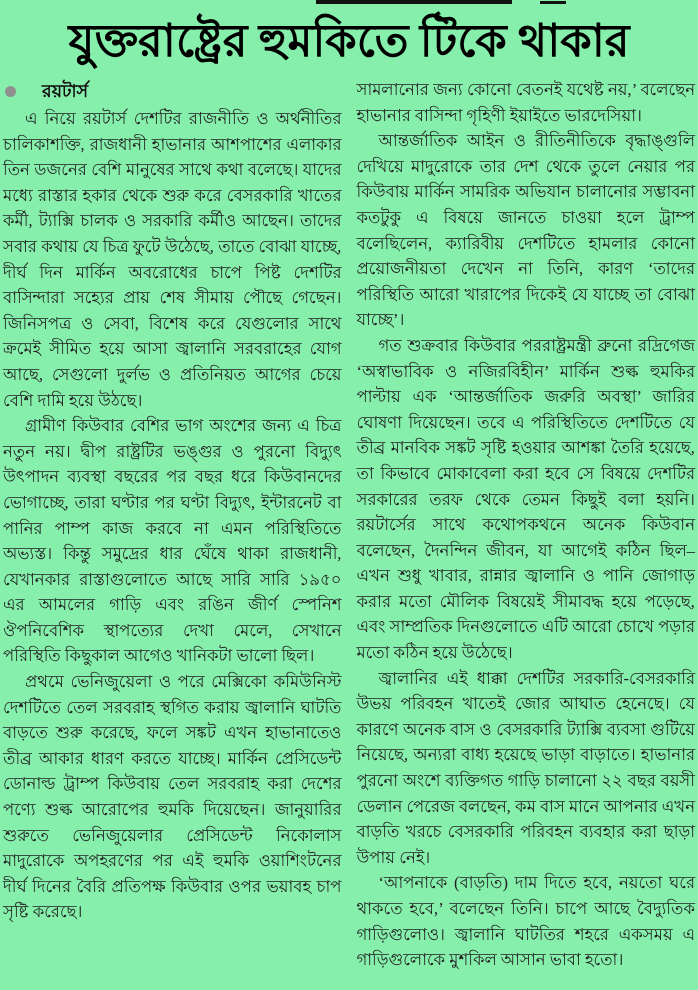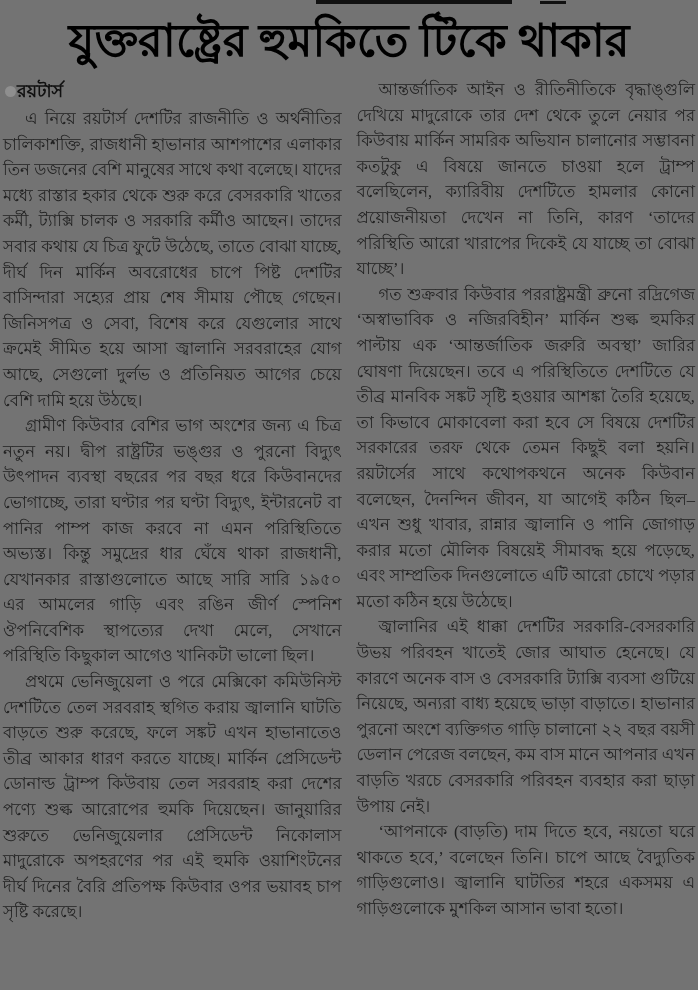--- a/index.html
+++ b/index.html
@@ -1,21 +1,21 @@
 <!DOCTYPE html>
 <html lang="bn"><head>
 <meta charset="utf-8">
 <style>
   html, body { margin: 0; padding: 0; background: #e8e8e8; }
   .page {
     position: relative;
     width: 698px;
     height: 990px;
     margin: 0 auto;
-    background: #737373;
+    background: #86efac;
     overflow: hidden;
     font-family: "Liberation Serif", serif;
     color: #1e1e1e;
     box-sizing: border-box;
   }
   
   .top-fragment {
     position: absolute;
     top: 0; left: 316px;
     width: 196px; height: 4px;
@@ -46,21 +46,21 @@
     flex: 1 1 0;
     min-width: 0;
     font-size: 16.5px;
     line-height: 25.6px;
     text-align: justify;
     color: #222;
   }
   .byline {
     display: flex;
     align-items: center;
-    gap: 1px;
+    gap: 26px;
     margin: 2px 0 3px 2px;
     line-height: 24px;
   }
   .byline .bullet {
     width: 11px; height: 11px;
     border-radius: 50%;
     background: #8f8f8f;
     flex: 0 0 auto;
   }
   .byline .src {
@@ -93,20 +93,21 @@
         <span class="bullet"></span>
         <span class="src">রয়টার্স</span>
       </div>
       <p>এ নিয়ে রয়টার্স দেশটির রাজনীতি ও অর্থনীতির চালিকাশক্তি, রাজধানী হাভানার আশপাশের এলাকার তিন ডজনের বেশি মানুষের সাথে কথা বলেছে। যাদের মধ্যে রাস্তার হকার থেকে শুরু করে বেসরকারি খাতের কর্মী, ট্যাক্সি চালক ও সরকারি কর্মীও আছেন। তাদের সবার কথায় যে চিত্র ফুটে উঠেছে, তাতে বোঝা যাচ্ছে, দীর্ঘ দিন মার্কিন অবরোধের চাপে পিষ্ট দেশটির বাসিন্দারা সহ্যের প্রায় শেষ সীমায় পৌছে গেছেন। জিনিসপত্র ও সেবা, বিশেষ করে যেগুলোর সাথে ক্রমেই সীমিত হয়ে আসা জ্বালানি সরবরাহের যোগ আছে, সেগুলো দুর্লভ ও প্রতিনিয়ত আগের চেয়ে বেশি দামি হয়ে উঠছে।</p>
       <p>গ্রামীণ কিউবার বেশির ভাগ অংশের জন্য এ চিত্র নতুন নয়। দ্বীপ রাষ্ট্রটির ভঙ্গুর ও পুরনো বিদ্যুৎ উৎপাদন ব্যবস্থা বছরের পর বছর ধরে কিউবানদের ভোগাচ্ছে, তারা ঘণ্টার পর ঘণ্টা বিদ্যুৎ, ইন্টারনেট বা পানির পাম্প কাজ করবে না এমন পরিস্থিতিতে অভ্যস্ত। কিন্তু সমুদ্রের ধার ঘেঁষে থাকা রাজধানী, যেখানকার রাস্তাগুলোতে আছে সারি সারি ১৯৫০ এর আমলের গাড়ি এবং রঙিন জীর্ণ স্পেনিশ ঔপনিবেশিক স্থাপত্যের দেখা মেলে, সেখানে পরিস্থিতি কিছুকাল আগেও খানিকটা ভালো ছিল।</p>
       <p>প্রথমে ভেনিজুয়েলা ও পরে মেক্সিকো কমিউনিস্ট দেশটিতে তেল সরবরাহ স্থগিত করায় জ্বালানি ঘাটতি বাড়তে শুরু করেছে, ফলে সঙ্কট এখন হাভানাতেও তীব্র আকার ধারণ করতে যাচ্ছে। মার্কিন প্রেসিডেন্ট ডোনাল্ড ট্রাম্প কিউবায় তেল সরবরাহ করা দেশের পণ্যে শুল্ক আরোপের হুমকি দিয়েছেন। জানুয়ারির শুরুতে ভেনিজুয়েলার প্রেসিডেন্ট নিকোলাস মাদুরোকে অপহরণের পর এই হুমকি ওয়াশিংটনের দীর্ঘ দিনের বৈরি প্রতিপক্ষ কিউবার ওপর ভয়াবহ চাপ সৃষ্টি করেছে।</p>
 
     </div>
 
     <div class="col">
+      <p class="no-indent">সামলানোর জন্য কোনো বেতনই যথেষ্ট নয়,’ বলেছেন হাভানার বাসিন্দা গৃহিণী ইয়াইতে ভারদেসিয়া।</p>
       <p>আন্তর্জাতিক আইন ও রীতিনীতিকে বৃদ্ধাঙ্গুলি দেখিয়ে মাদুরোকে তার দেশ থেকে তুলে নেয়ার পর কিউবায় মার্কিন সামরিক অভিযান চালানোর সম্ভাবনা কতটুকু এ বিষয়ে জানতে চাওয়া হলে ট্রাম্প বলেছিলেন, ক্যারিবীয় দেশটিতে হামলার কোনো প্রয়োজনীয়তা দেখেন না তিনি, কারণ ‘তাদের পরিস্থিতি আরো খারাপের দিকেই যে যাচ্ছে তা বোঝা যাচ্ছে’।</p>
       <p>গত শুক্রবার কিউবার পররাষ্ট্রমন্ত্রী ব্রুনো রদ্রিগেজ ‘অস্বাভাবিক ও নজিরবিহীন’ মার্কিন শুল্ক হুমকির পাল্টায় এক ‘আন্তর্জাতিক জরুরি অবস্থা’ জারির ঘোষণা দিয়েছেন। তবে এ পরিস্থিতিতে দেশটিতে যে তীব্র মানবিক সঙ্কট সৃষ্টি হওয়ার আশঙ্কা তৈরি হয়েছে, তা কিভাবে মোকাবেলা করা হবে সে বিষয়ে দেশটির সরকারের তরফ থেকে তেমন কিছুই বলা হয়নি। রয়টার্সের সাথে কথোপকথনে অনেক কিউবান বলেছেন, দৈনন্দিন জীবন, যা আগেই কঠিন ছিল– এখন শুধু খাবার, রান্নার জ্বালানি ও পানি জোগাড় করার মতো মৌলিক বিষয়েই সীমাবদ্ধ হয়ে পড়েছে, এবং সাম্প্রতিক দিনগুলোতে এটি আরো চোখে পড়ার মতো কঠিন হয়ে উঠেছে।</p>
       <p>জ্বালানির এই ধাক্কা দেশটির সরকারি-বেসরকারি উভয় পরিবহন খাতেই জোর আঘাত হেনেছে। যে কারণে অনেক বাস ও বেসরকারি ট্যাক্সি ব্যবসা গুটিয়ে নিয়েছে, অন্যরা বাধ্য হয়েছে ভাড়া বাড়াতে। হাভানার পুরনো অংশে ব্যক্তিগত গাড়ি চালানো ২২ বছর বয়সী ডেলান পেরেজ বলছেন, কম বাস মানে আপনার এখন বাড়তি খরচে বেসরকারি পরিবহন ব্যবহার করা ছাড়া উপায় নেই।</p>
       <p>‘আপনাকে (বাড়তি) দাম দিতে হবে, নয়তো ঘরে থাকতে হবে,’ বলেছেন তিনি। চাপে আছে বৈদ্যুতিক গাড়িগুলোও। জ্বালানি ঘাটতির শহরে একসময় এ গাড়িগুলোকে মুশকিল আসান ভাবা হতো।</p>
 
     </div>
 
   </div>
 
 </div>

